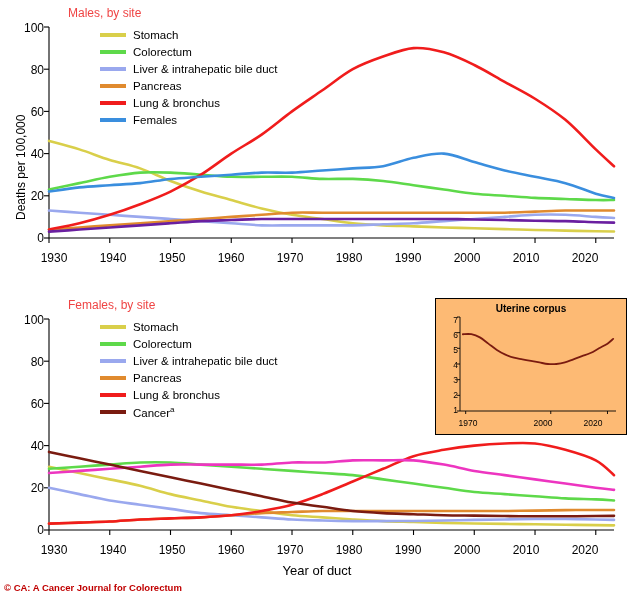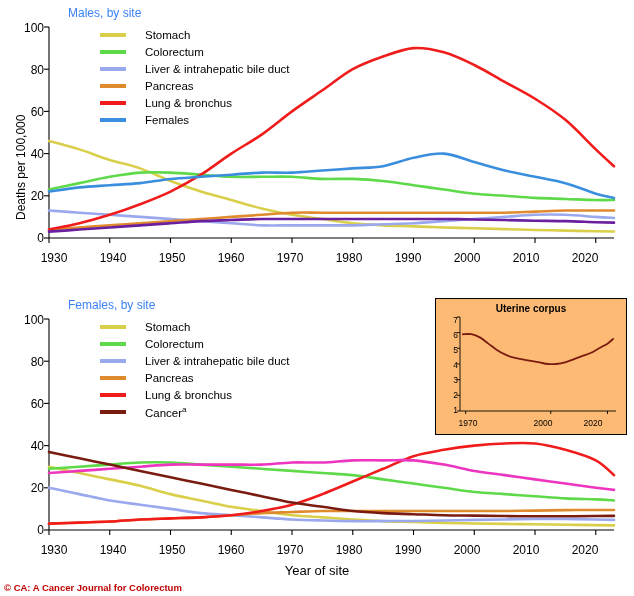--- a/index.html
+++ b/index.html
@@ -8,21 +8,21 @@
     background:#ffffff;
     font-family:"Liberation Sans", sans-serif;
     color:#000;
     position:relative;
     overflow:hidden;
   }
   .panel{position:absolute;}
   .plot-title{
     font-size:12px;
     font-weight:normal;
-    color:#3b82f6;
+    color:#ef4444;
   }
   .axis-label-y{
     position:absolute;
     font-size:12px;
     transform:rotate(-90deg);
     transform-origin:left top;
     white-space:nowrap;
   }
   .axis-label-x{
     position:absolute;
@@ -38,21 +38,21 @@
     display:flex;
     align-items:center;
     height:16px;
     margin-bottom:1px;
   }
   .legend-swatch{
     width:26px;height:3.5px;
     margin-right:7px;
     flex:0 0 auto;
   }
-  .legend-label{white-space:nowrap;margin-left:12px;}
+  .legend-label{white-space:nowrap;}
   .tick-x{
     position:absolute;
     font-size:12px;
     text-align:center;
     width:40px;
     margin-left:-20px;
   }
   .tick-y{
     position:absolute;
     font-size:12px;
@@ -273,15 +273,15 @@
         <line x1="21" y1="33.66666666666666" x2="24" y2="33.66666666666666" stroke="#000" stroke-width="0.9"></line>
         <line x1="21" y1="18" x2="24" y2="18" stroke="#000" stroke-width="0.9"></line>
         <line x1="29.672727272727272" y1="112" x2="29.672727272727272" y2="115" stroke="#000" stroke-width="0.9"></line>
         <line x1="114.76363636363637" y1="112" x2="114.76363636363637" y2="115" stroke="#000" stroke-width="0.9"></line>
         <line x1="171.4909090909091" y1="112" x2="171.4909090909091" y2="115" stroke="#000" stroke-width="0.9"></line>
         <path d="M 26.84 35.23 C 28.25 35.23, 32.51 34.71, 35.35 35.23 C 38.18 35.76, 41.02 36.80, 43.85 38.37 C 46.69 39.93, 49.53 42.54, 52.36 44.63 C 55.20 46.72, 58.04 49.07, 60.87 50.90 C 63.71 52.73, 66.55 54.29, 69.38 55.60 C 72.22 56.91, 75.05 57.95, 77.89 58.73 C 80.73 59.52, 83.56 59.78, 86.40 60.30 C 89.24 60.82, 92.07 61.34, 94.91 61.87 C 97.75 62.39, 100.58 62.91, 103.42 63.43 C 106.25 63.96, 109.09 64.74, 111.93 65.00 C 114.76 65.26, 117.60 65.26, 120.44 65.00 C 123.27 64.74, 126.11 64.22, 128.95 63.43 C 131.78 62.65, 134.62 61.34, 137.45 60.30 C 140.29 59.26, 143.13 58.21, 145.96 57.17 C 148.80 56.12, 151.64 55.34, 154.47 54.03 C 157.31 52.73, 160.15 50.90, 162.98 49.33 C 165.82 47.77, 169.13 46.20, 171.49 44.63 C 173.85 43.07, 176.22 40.72, 177.16 39.93" fill="none" stroke="#7a1b10" stroke-width="1.8" stroke-linecap="round" stroke-linejoin="round"></path>
       </svg>
   </div>
 </div>
 
-<div class="axis-label-x" style="left:0;top:563px;">Year of site</div>
+<div class="axis-label-x" style="left:0;top:563px;">Year of duct</div>
 
 <div class="credit">© CA: A Cancer Journal for Colorectum</div>
 
 </body></html>

